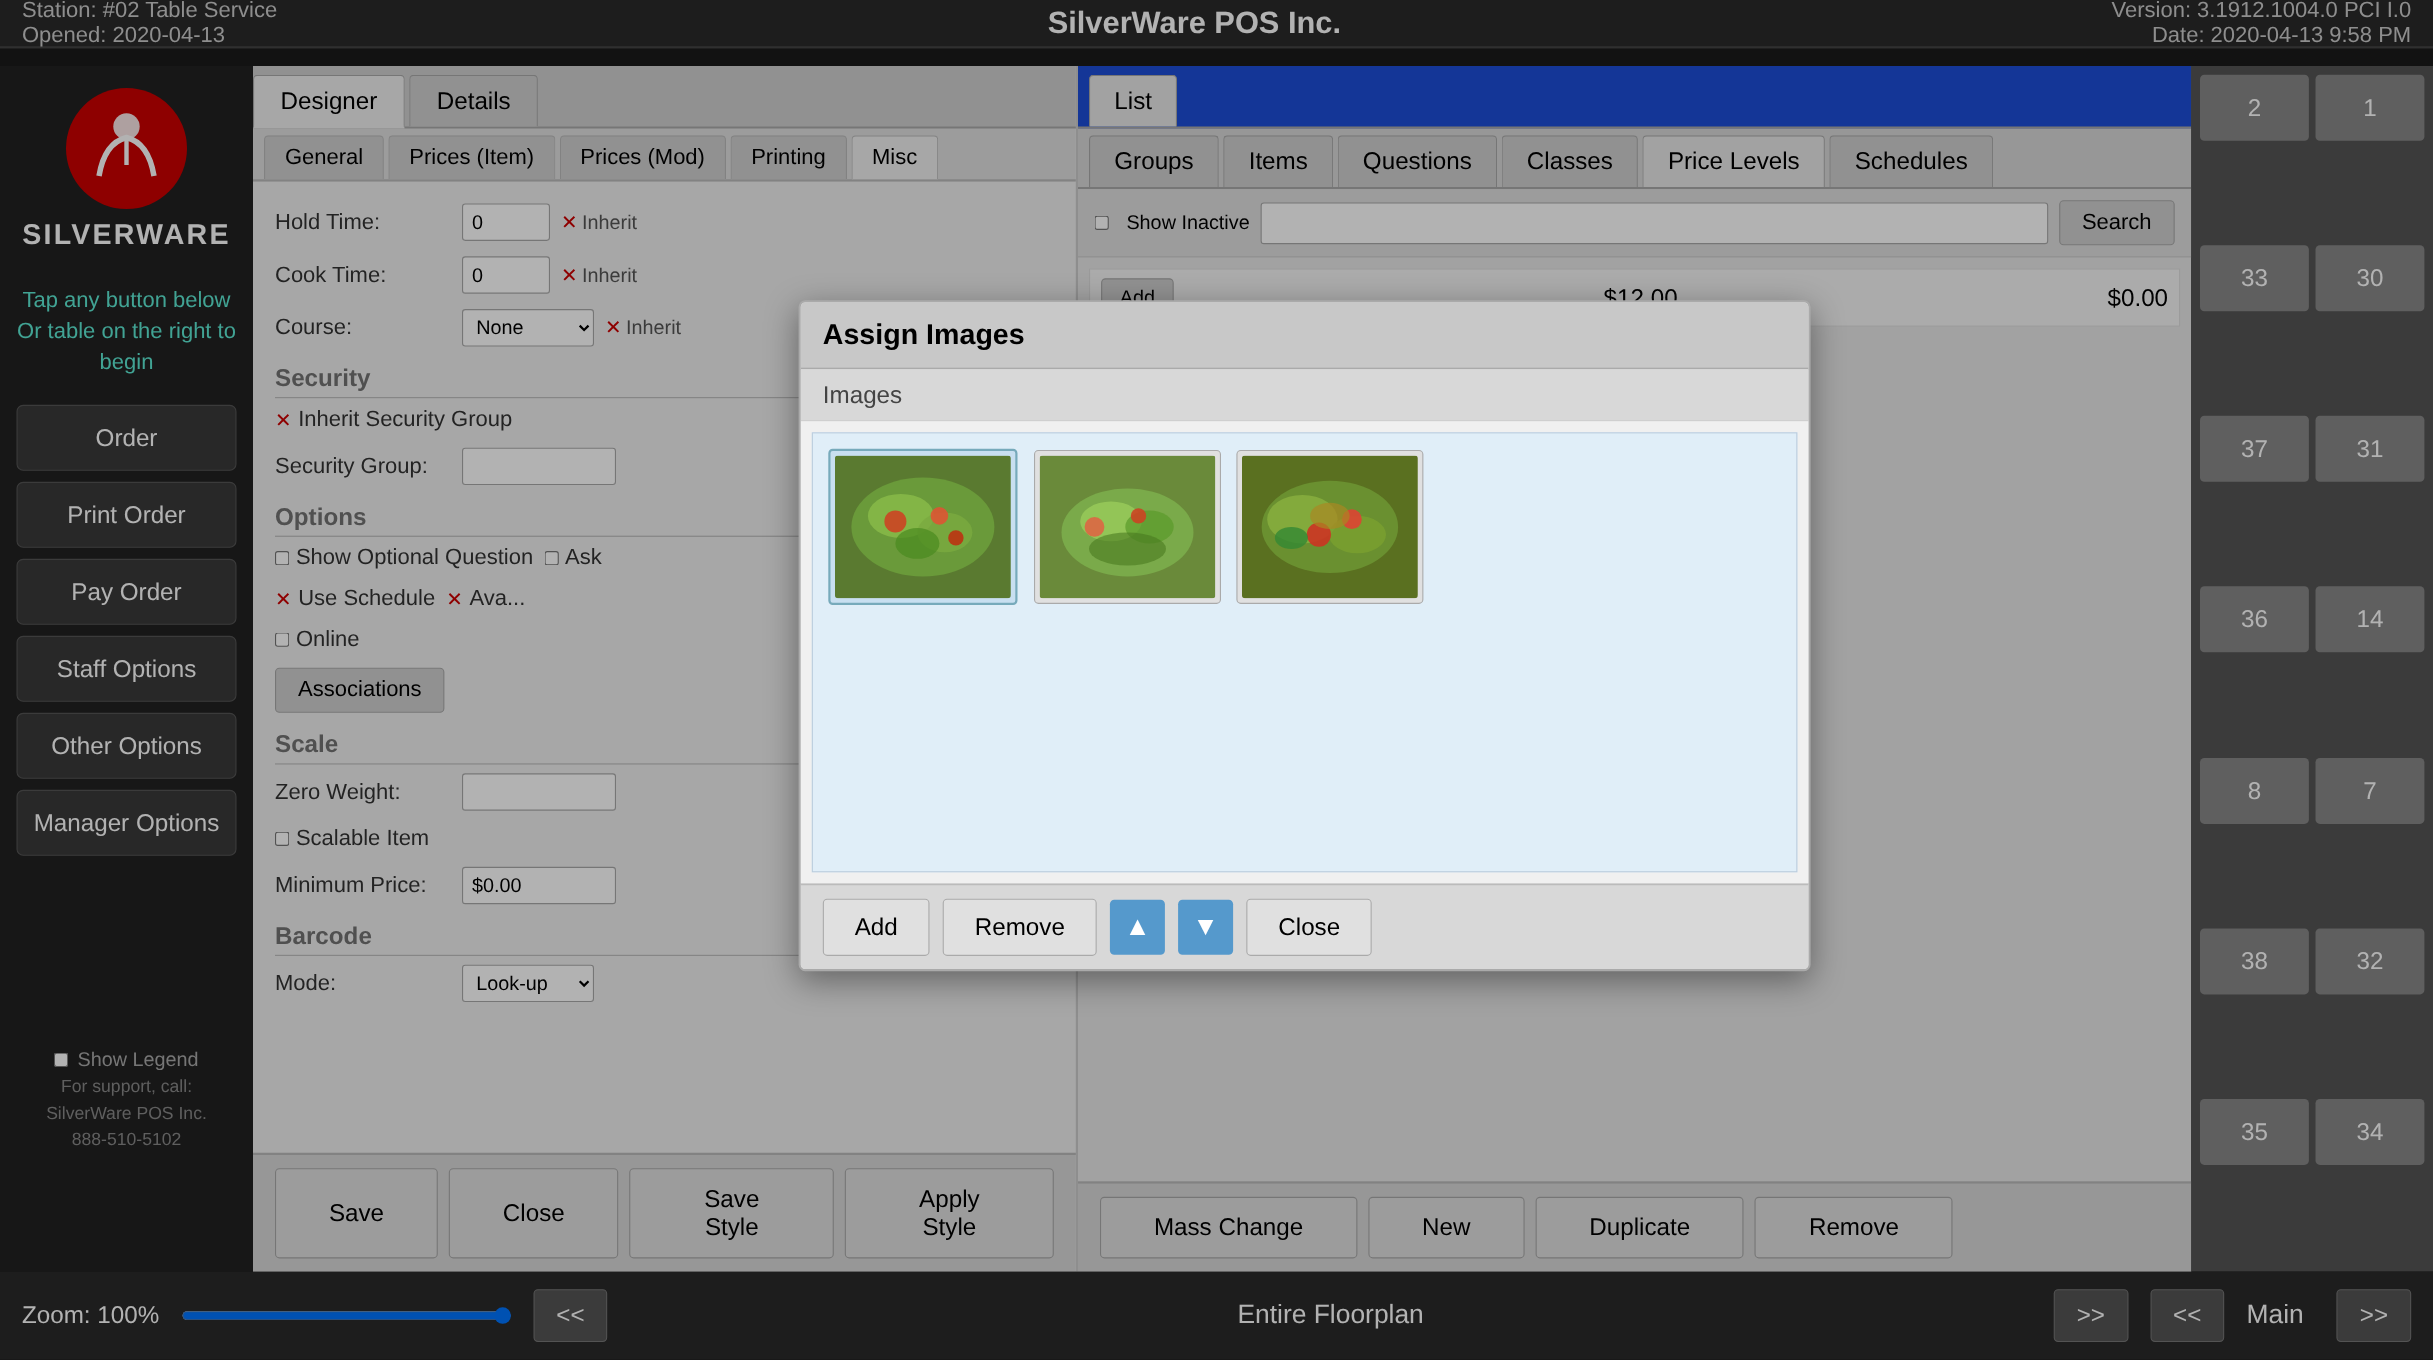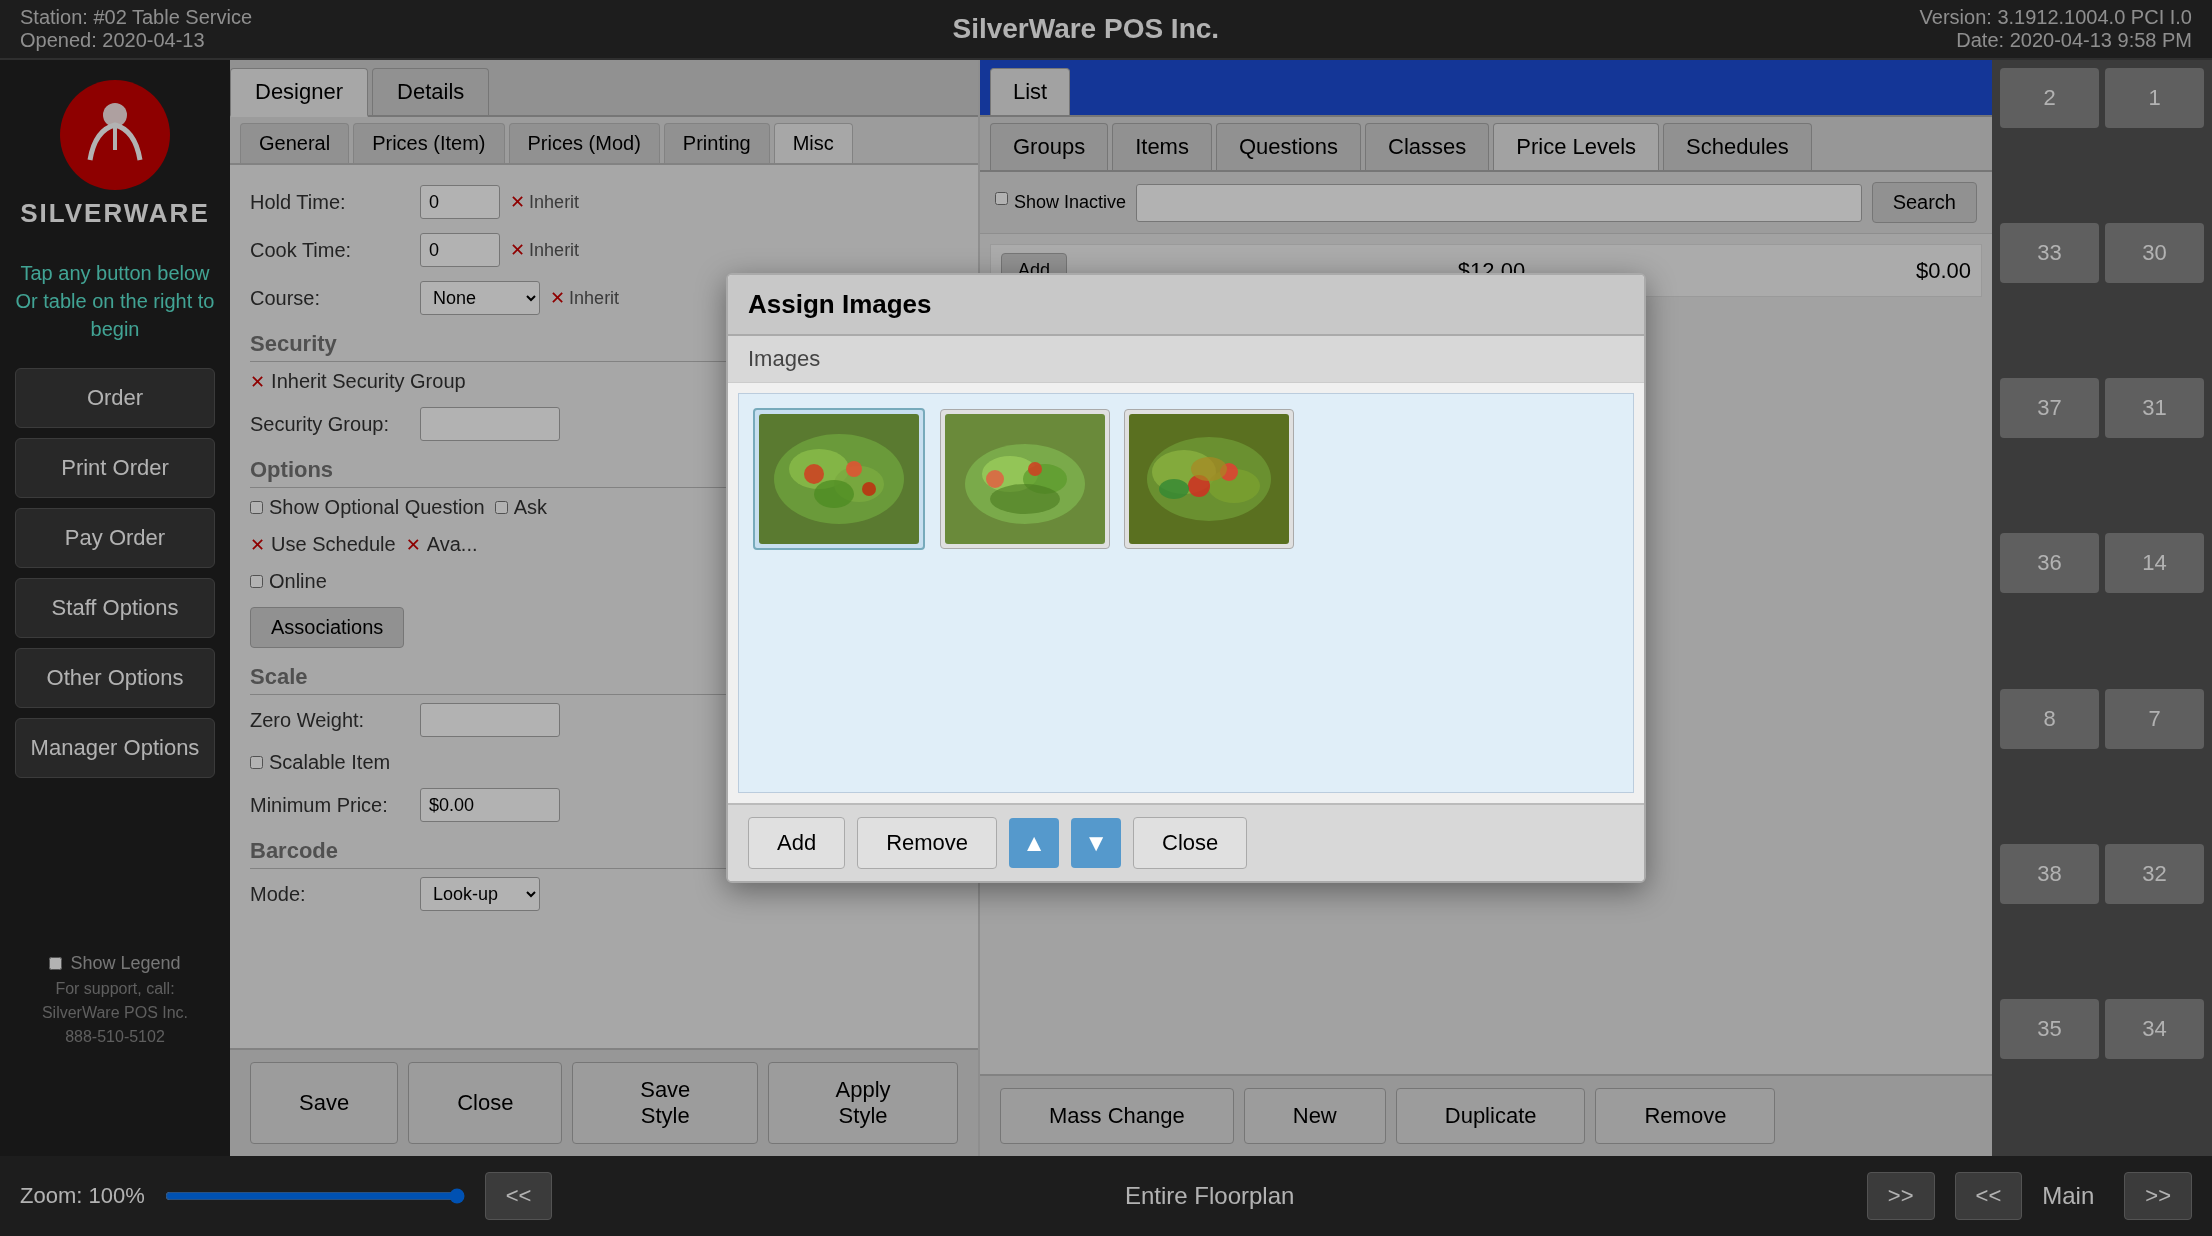--- a/index.html
+++ b/index.html
@@ -10,21 +10,21 @@
       font-family: Arial, sans-serif;
       font-size: 24px;
       overflow: hidden;
       position: relative;
     }
 
     
     .top-bar {
       position: absolute;
       top: 0; left: 0; right: 0;
-      height: 60px;
+      height: 44px;
       background: #2a2a2a;
       display: flex;
       align-items: center;
       justify-content: space-between;
       padding: 0 20px;
       border-bottom: 2px solid #444;
     }
     .top-bar-center {
       color: white;
       font-size: 28px;
@@ -311,22 +311,22 @@
     .search-btn {
       padding: 8px 20px;
       background: #d0d0d0;
       border: 1px solid #aaa;
       border-radius: 4px;
       font-size: 20px;
       cursor: pointer;
     }
     .show-inactive {
       display: flex;
-      align-items: flex-start;
-      gap: 6px;
+      align-items: center;
+      gap: 16px;
       font-size: 18px;
     }
 
     .list-content {
       flex: 1;
       padding: 10px;
       overflow-y: auto;
     }
     .price-row {
       display: flex;

